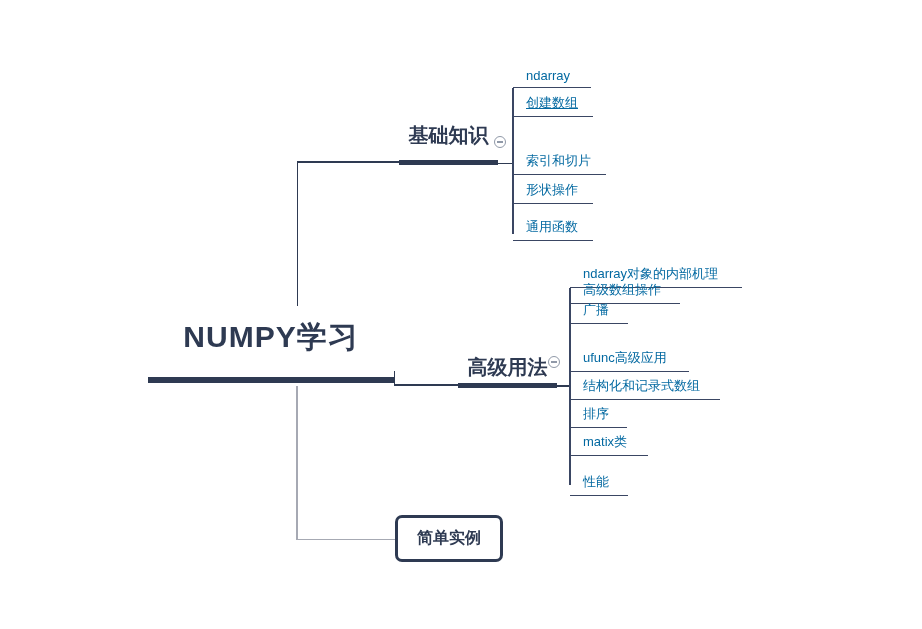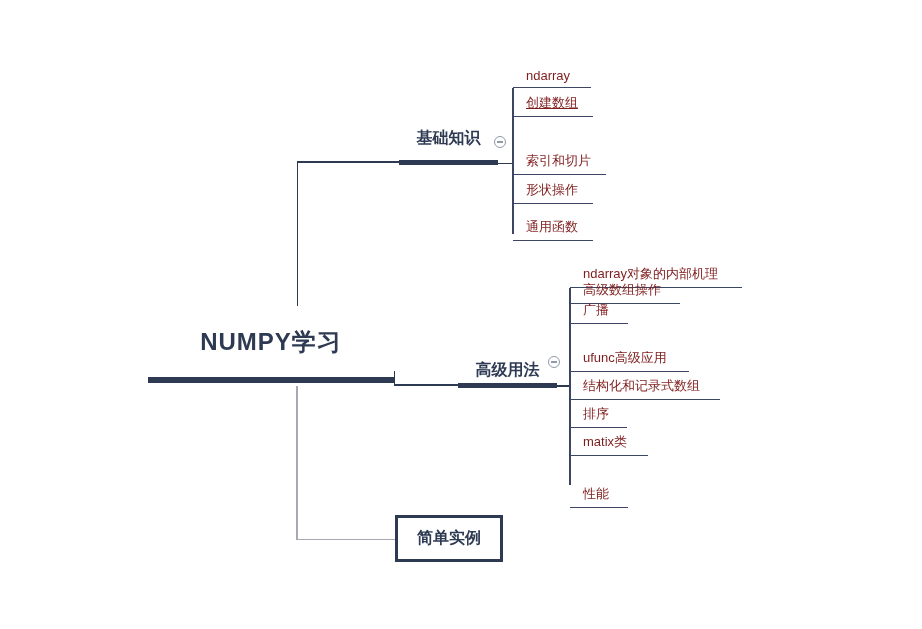--- a/index.html
+++ b/index.html
@@ -7,33 +7,33 @@
   body{font-family:"Liberation Sans","DejaVu Sans",sans-serif;}
   .canvas{position:relative;width:922px;height:629px;background:#ffffff;overflow:hidden;}
 
   
   .line{position:absolute;background:#2e3a52;}
   .line.gray{background:#a6a9b3;}
 
   
   .unode{position:absolute;display:flex;align-items:flex-end;justify-content:center;
          border-bottom:5px solid #2e3a52;color:#2e3a52;font-weight:bold;cursor:default;}
-  .unode.root{border-bottom-width:6px;font-size:24px;letter-spacing:1px;}
-  .unode.branch{font-size:16px;}
+  .unode.root{border-bottom-width:6px;font-size:30px;letter-spacing:1px;}
+  .unode.branch{font-size:20px;}
 
   
   .boxnode{position:absolute;display:flex;align-items:center;justify-content:center;
            border:3.5px solid #2e3a52;color:#2e3a52;font-weight:bold;font-size:16px;background:#fff;}
 
   
   .trunk{position:absolute;width:1.5px;background:#3a4663;}
 
   
   .topic{position:absolute;display:flex;align-items:flex-end;
-         border-bottom:1.5px solid #3a4663;color:#7f1d1d;font-size:13px;
+         border-bottom:1.5px solid #3a4663;color:#0369a1;font-size:13px;
          padding:0 0 4px 13px;white-space:nowrap;overflow:hidden;}
 
   
   .collapse{position:absolute;width:12px;height:12px;border:1.2px solid #9099a8;border-radius:50%;
             display:flex;align-items:center;justify-content:center;background:#fff;}
   .collapse .bar{width:6px;height:1.3px;background:#9099a8;}
 </style>
 </head>
 <body>
 
@@ -100,21 +100,21 @@
     </div>
   <div class="topic" style="left:570px;top:372px;width:150px;height:28px;">
       <span>结构化和记录式数组</span>
     </div>
   <div class="topic" style="left:570px;top:400px;width:57px;height:28px;">
       <span>排序</span>
     </div>
   <div class="topic" style="left:570px;top:428px;width:78px;height:28px;">
       <span>matix类</span>
     </div>
-  <div class="topic" style="left:570px;top:480px;width:58px;height:28px;">
+  <div class="topic" style="left:570px;top:468px;width:58px;height:28px;">
       <span>性能</span>
     </div>
 
-  <div class="boxnode" style="left:395px;top:515px;width:108px;height:47px;">
+  <div class="boxnode" style="left:395px;top:515px;width:108px;height:47px;border-radius:7px;">
     <span>简单实例</span>
   </div>
 
 </div>
 
 </body></html>

